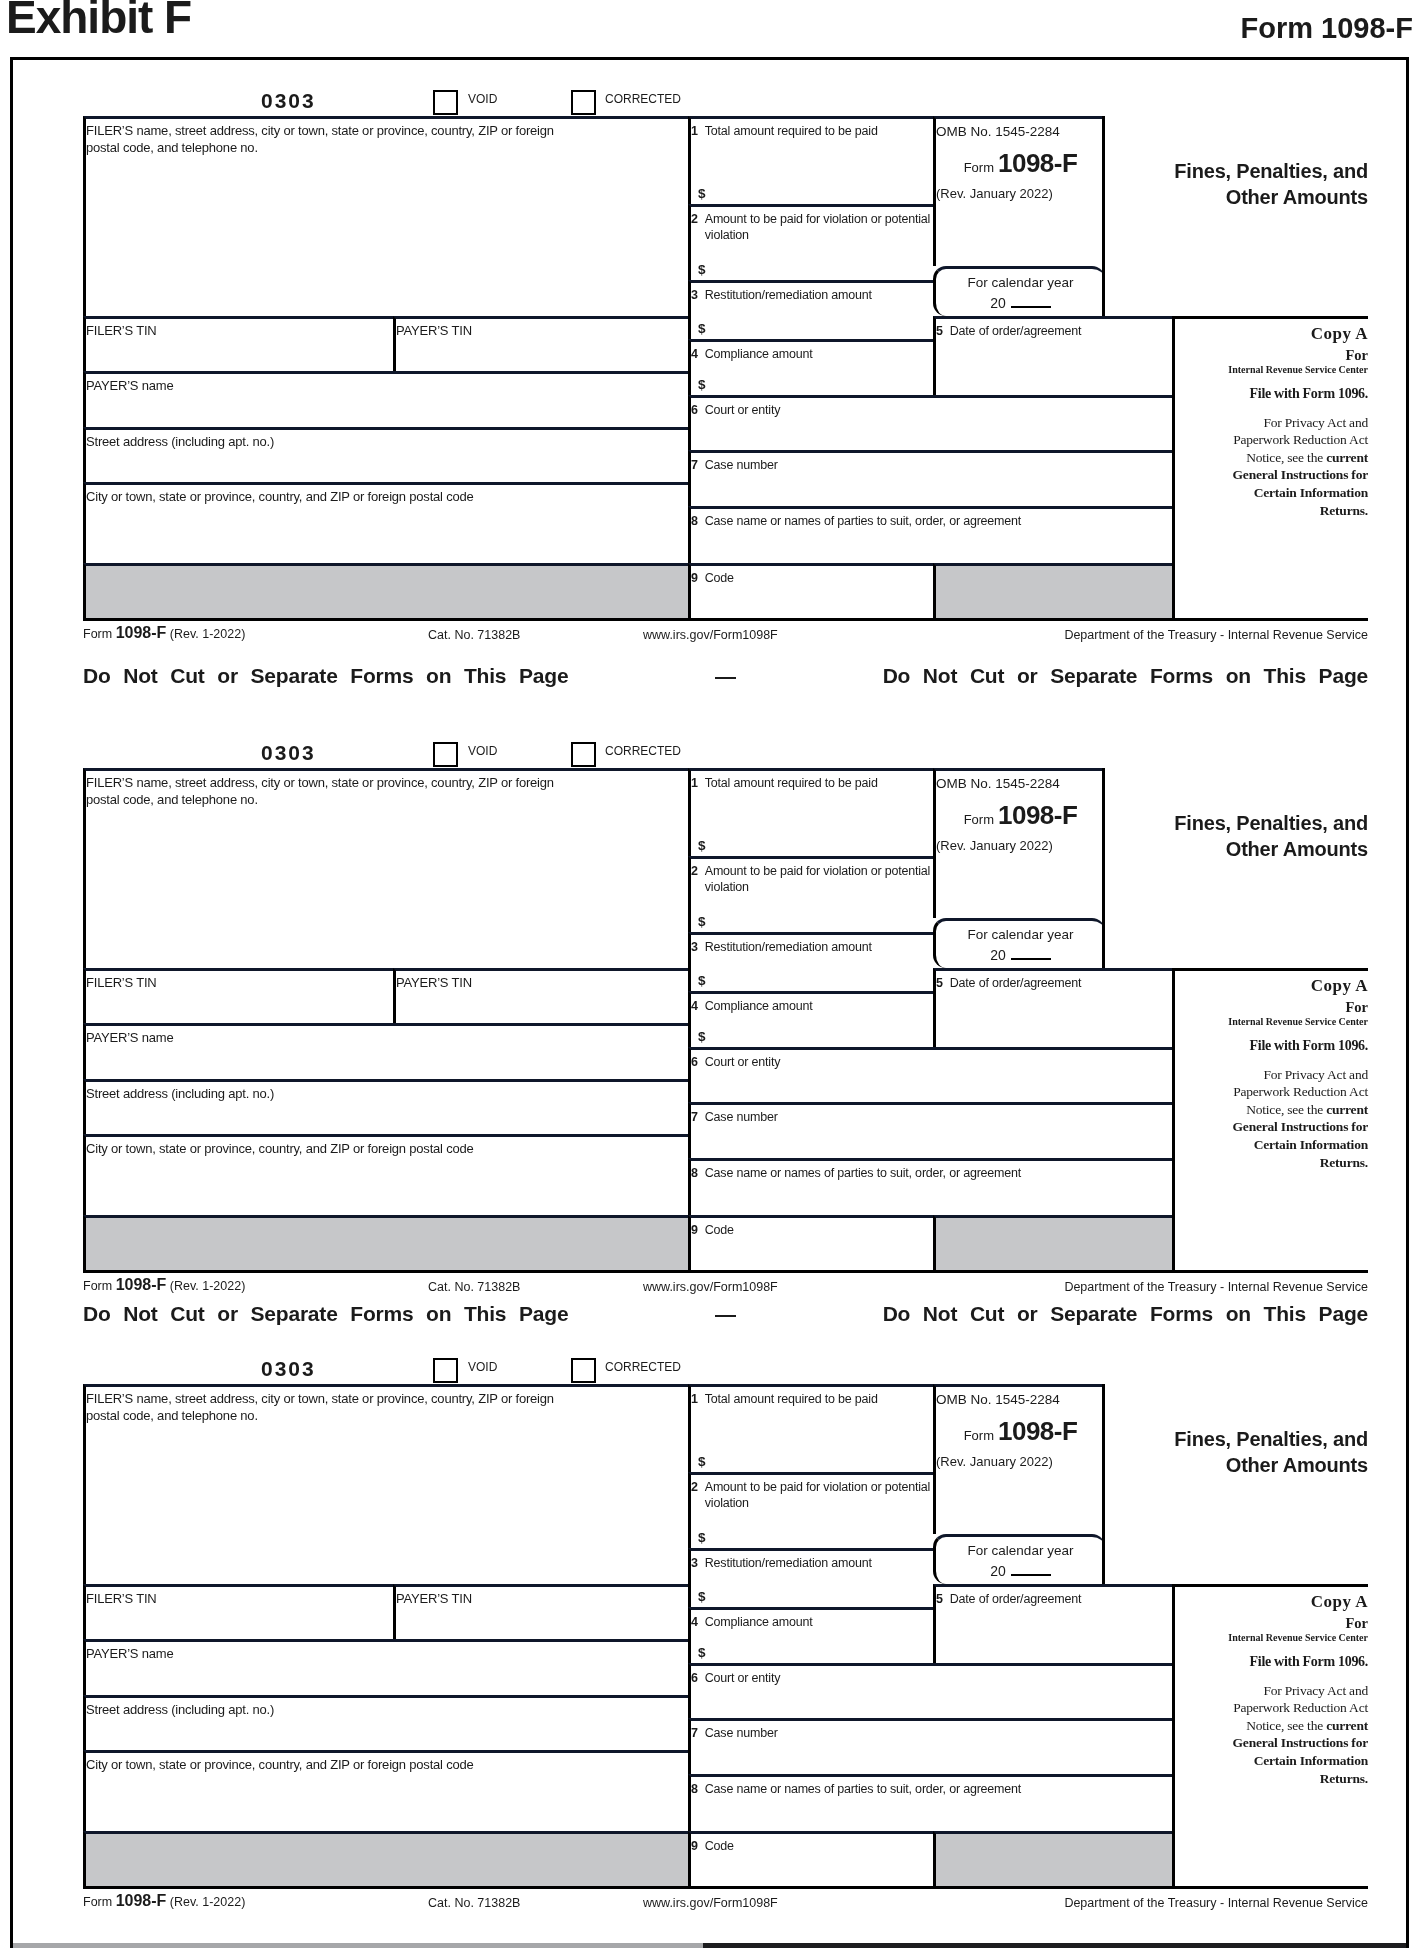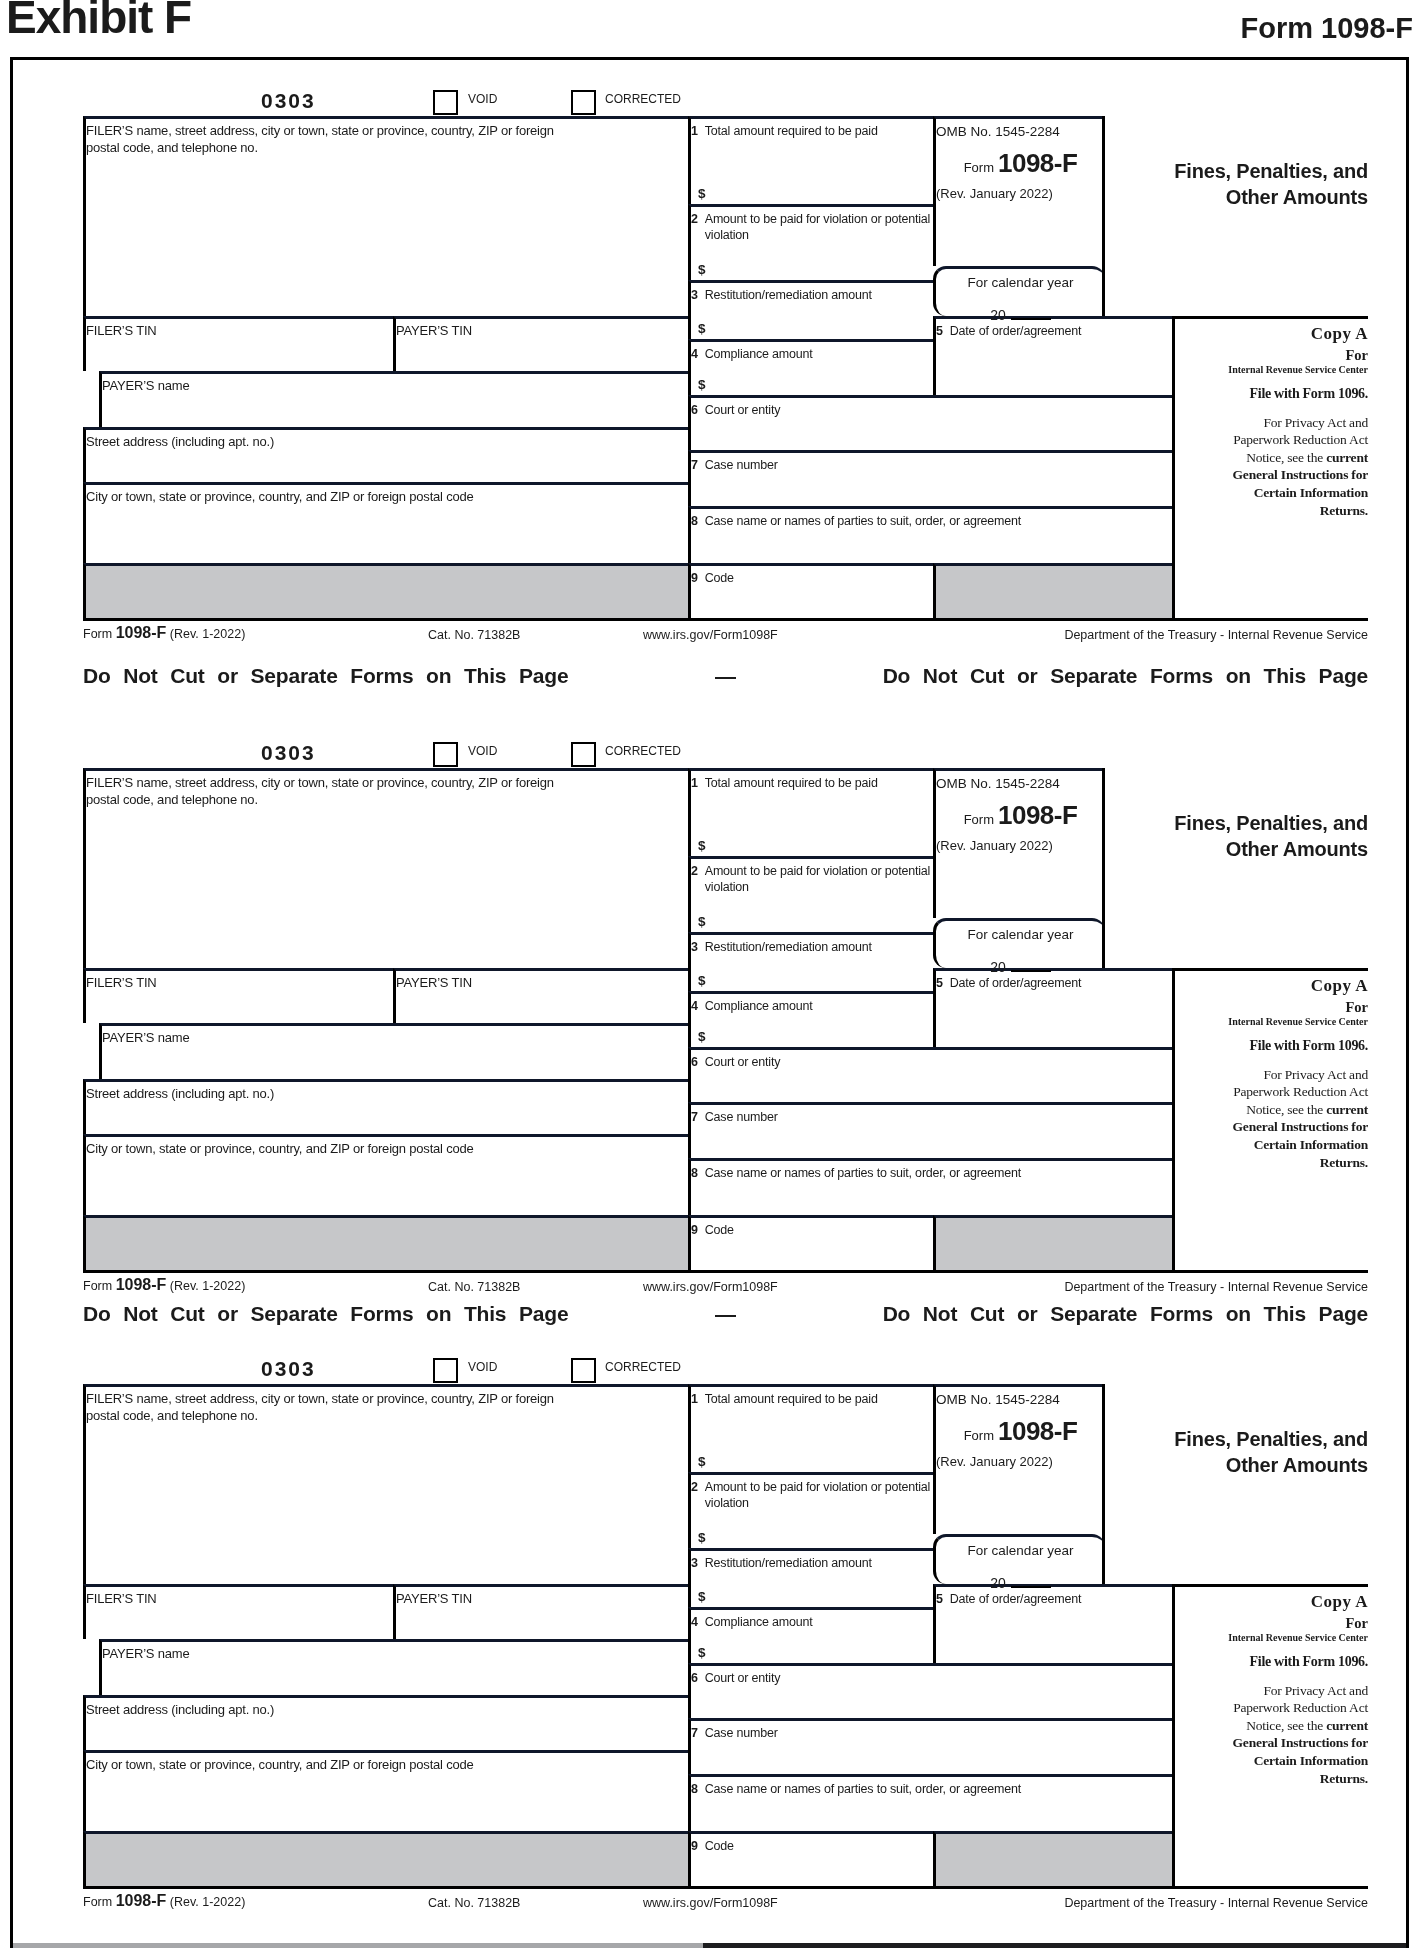--- a/index.html
+++ b/index.html
@@ -37,21 +37,21 @@
   .grid{position:relative;width:1285px;height:505px;}
   .cell{position:absolute;box-sizing:border-box;border-left:3px solid #000;border-top:3px solid #0f172a;padding:4px 0;background:#fff;}
   .lbl{display:flex;gap:7px;font-size:12.5px;letter-spacing:-0.2px;line-height:1.3;}
   .lbl .num{font-weight:bold;}
   .lbl-lg{font-size:13px;}
   .dollar{position:absolute;left:7px;bottom:3px;font-weight:bold;font-size:13.5px;}
   .shade{background:#c6c7c9;}
   .c-filer{left:0;top:0;width:605px;height:200px;}
   .c-ftin{left:0;top:200px;width:316px;height:55px;}
   .c-ptin{left:310px;top:200px;width:295px;height:55px;}
-  .c-pname{left:16px;top:255px;width:605px;height:56px;}
+  .c-pname{left:0;top:255px;width:605px;height:56px;}
   .c-street{left:0;top:311px;width:605px;height:64px;}
   .c-city{left:0;top:366px;width:605px;height:81px;}
   .c-grayL{left:0;top:447px;width:605px;height:58px;}
   .c-b1{left:605px;top:0;width:245px;height:88px;}
   .c-b2{left:605px;top:88px;width:245px;height:76px;}
   .c-b3{left:605px;top:164px;width:245px;height:59px;}
   .c-b4{left:605px;top:223px;width:245px;height:56px;}
   .c-b6{left:605px;top:279px;width:487px;height:55px;}
   .c-b7{left:605px;top:334px;width:487px;height:56px;}
   .c-b8{left:605px;top:390px;width:487px;height:57px;}
@@ -66,21 +66,21 @@
   .s-r2{left:1089px;top:200px;width:3px;height:305px;}
   .s-bot{left:0;top:502px;width:1285px;height:3px;}
   .s-ctop{left:1092px;top:200px;width:193px;height:3px;}
   
   .omb-no{font-size:13.5px;margin-top:1px;white-space:nowrap;}
   .omb-form{text-align:center;margin-top:9px;white-space:nowrap;}
   .omb-fw{font-size:13px;margin-right:4px;}
   .omb-fn{font-size:26px;font-weight:bold;letter-spacing:-0.5px;}
   .omb-rev{font-size:13px;text-align:left;margin-top:7px;white-space:nowrap;}
   .cal-1{font-size:13.5px;text-align:center;margin-top:2px;}
-  .cal-2{font-size:14px;text-align:center;margin-top:15px;}
+  .cal-2{font-size:14px;text-align:center;margin-top:3px;}
   .blank{display:inline-block;width:40px;height:13px;border-bottom:2.5px solid #000;margin-left:5px;}
   
   .t-title{position:absolute;left:1022px;top:42px;width:263px;text-align:right;font-weight:bold;font-size:20px;line-height:1.3;letter-spacing:-0.2px;}
   .t-copy{position:absolute;left:1095px;top:208px;width:190px;text-align:right;font-family:Liberation Serif, serif;}
   .copy-a{font-size:17px;font-weight:bold;letter-spacing:0.5px;}
   .copy-for{font-size:14.5px;font-weight:bold;margin-top:3px;}
   .copy-recipient{font-size:10px;font-weight:bold;line-height:1.18;padding-left:20px;}
   .copy-file{font-size:14px;font-weight:bold;margin-top:10px;letter-spacing:-0.3px;}
   .copy-privacy{font-size:13.5px;line-height:1.3;margin-top:12px;padding-left:35px;letter-spacing:-0.2px;}
   .copy-privacy b{font-weight:bold;}

